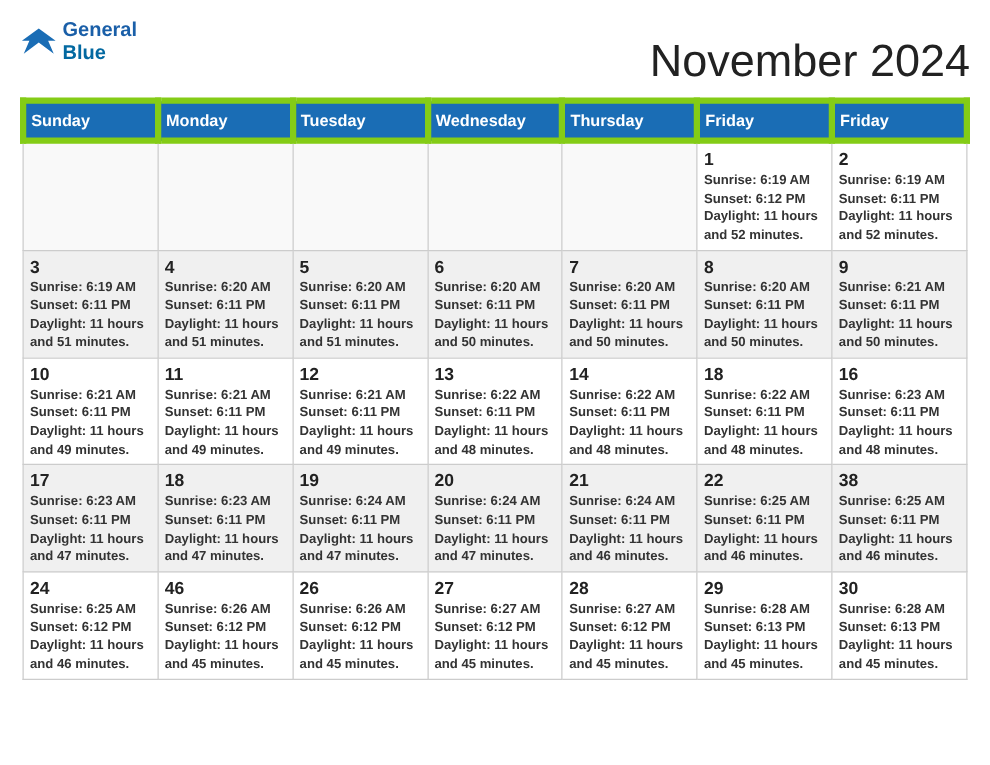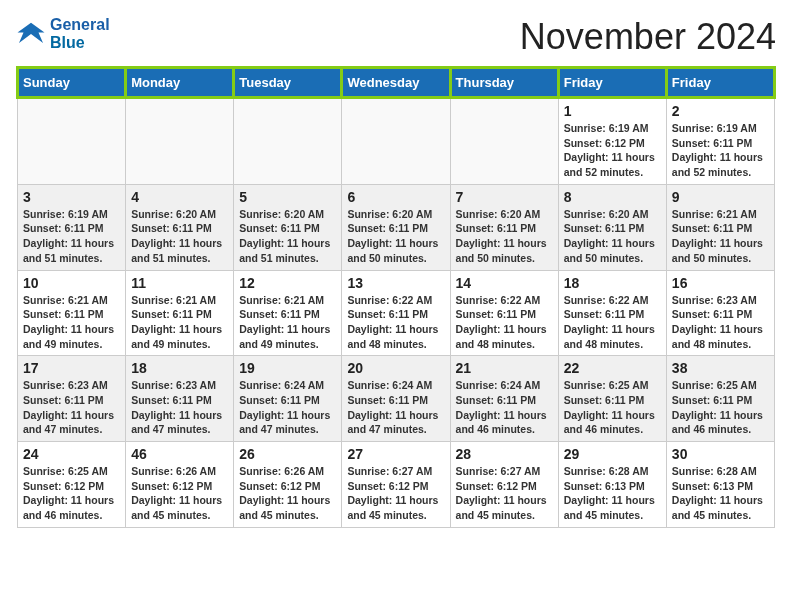--- a/index.html
+++ b/index.html
@@ -33,38 +33,39 @@
       width: 30px;
       height: 30px;
     }
     .title-block {
       text-align: right;
     }
     .month-title {
       font-size: 36px;
       font-weight: normal;
       color: #222;
+      margin-top: 12px;
     }
     .location {
       font-size: 15px;
       color: #555;
     }
     table {
       width: 100%;
       border-collapse: collapse;
       table-layout: fixed;
     }
     th {
       background-color: #1a6db5;
       color: #fff;
       font-size: 13px;
       font-weight: bold;
       padding: 6px 4px;
       text-align: left;
-      border: 3px solid #84cc16;
+      border: 5px solid #84cc16;
     }
     td {
       border: 1px solid #ccc;
       vertical-align: top;
       padding: 4px 5px;
       font-size: 11px;
       color: #333;
       height: 85px;
       background: #fff;
     }

